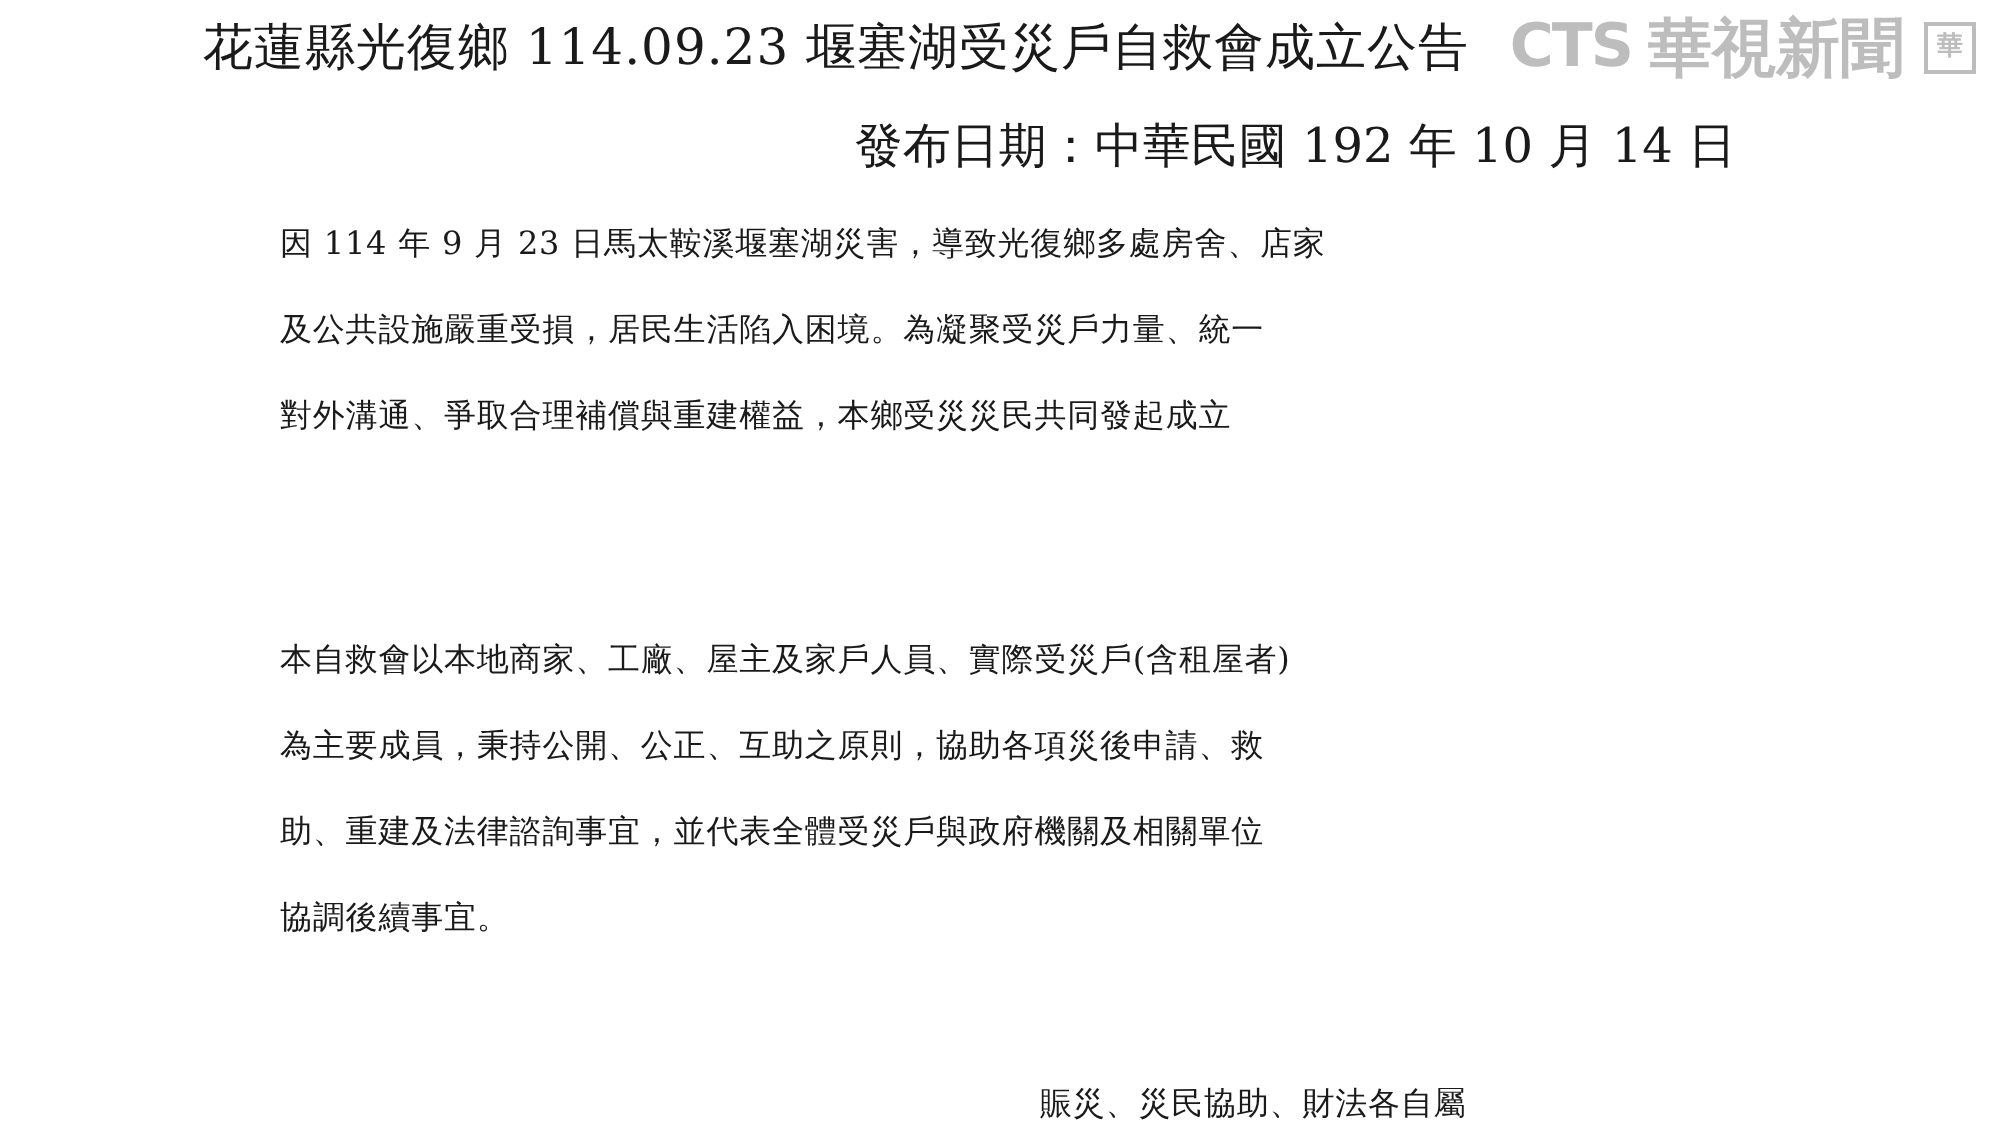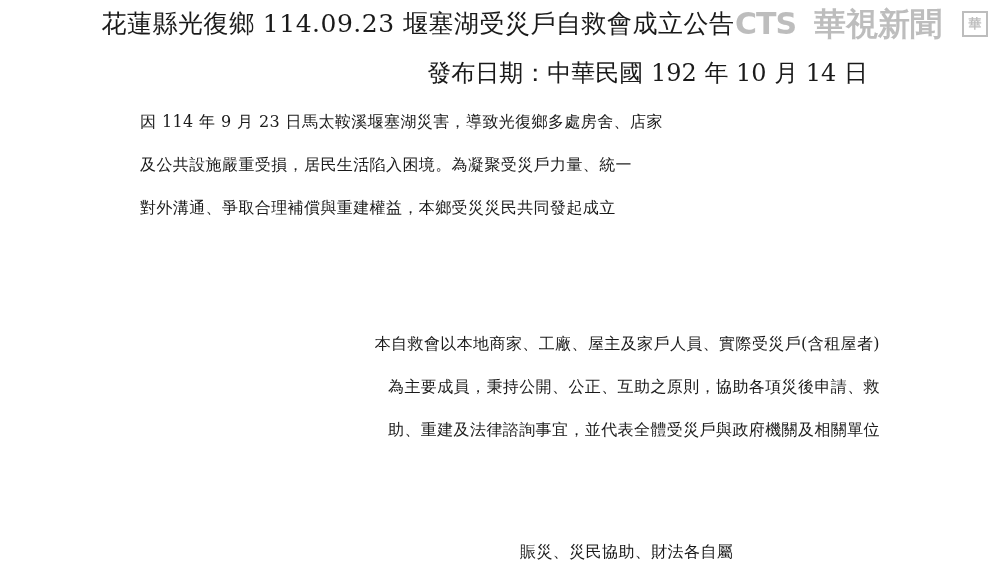--- a/index.html
+++ b/index.html
@@ -24,21 +24,21 @@
     padding: 0;
   }
 
   
   .logo {
     position: absolute;
     top: 8px;
     right: 12px;
     display: flex;
     align-items: center;
-    gap: 18px;
+    gap: 8px;
     opacity: 0.45;
     pointer-events: none;
   }
   .logo .cts {
     font-family: "DejaVu Sans", "Liberation Sans", sans-serif;
     font-size: 30px;
     font-weight: bold;
     letter-spacing: -1px;
     color: #6f6f6f;
     line-height: 1;
@@ -88,21 +88,21 @@
   }
 
   .body-block {
     position: absolute;
     left: 140px;
     width: 740px;
     font-size: 16px;
     line-height: 43px;
   }
   .block-1 { top: 100px; }
-  .block-2 { top: 322px; text-align: right; }
+  .block-2 { top: 308px; }
   .block-3 { top: 530px; }
 
   .body-line {
     white-space: nowrap;
     letter-spacing: 0.4px;
   }
 
   .block-3 {
     left: 520px;
     width: 480px;
@@ -131,19 +131,20 @@
   <div class="body-block block-1">
     <div class="body-line">因 114 年 9 月 23 日馬太鞍溪堰塞湖災害，導致光復鄉多處房舍、店家</div>
     <div class="body-line">及公共設施嚴重受損，居民生活陷入困境。為凝聚受災戶力量、統一</div>
     <div class="body-line">對外溝通、爭取合理補償與重建權益，本鄉受災災民共同發起成立</div>
   </div>
 
   <div class="body-block block-2">
     <div class="body-line">本自救會以本地商家、工廠、屋主及家戶人員、實際受災戶(含租屋者)</div>
     <div class="body-line">為主要成員，秉持公開、公正、互助之原則，協助各項災後申請、救</div>
     <div class="body-line">助、重建及法律諮詢事宜，並代表全體受災戶與政府機關及相關單位</div>
+    <div class="body-line">協調後續事宜。</div>
   </div>
 
   <div class="body-block block-3">
     <div class="body-line">賑災、災民協助、財法各自屬</div>
   </div>
 
 </div>
 
 </body></html>

